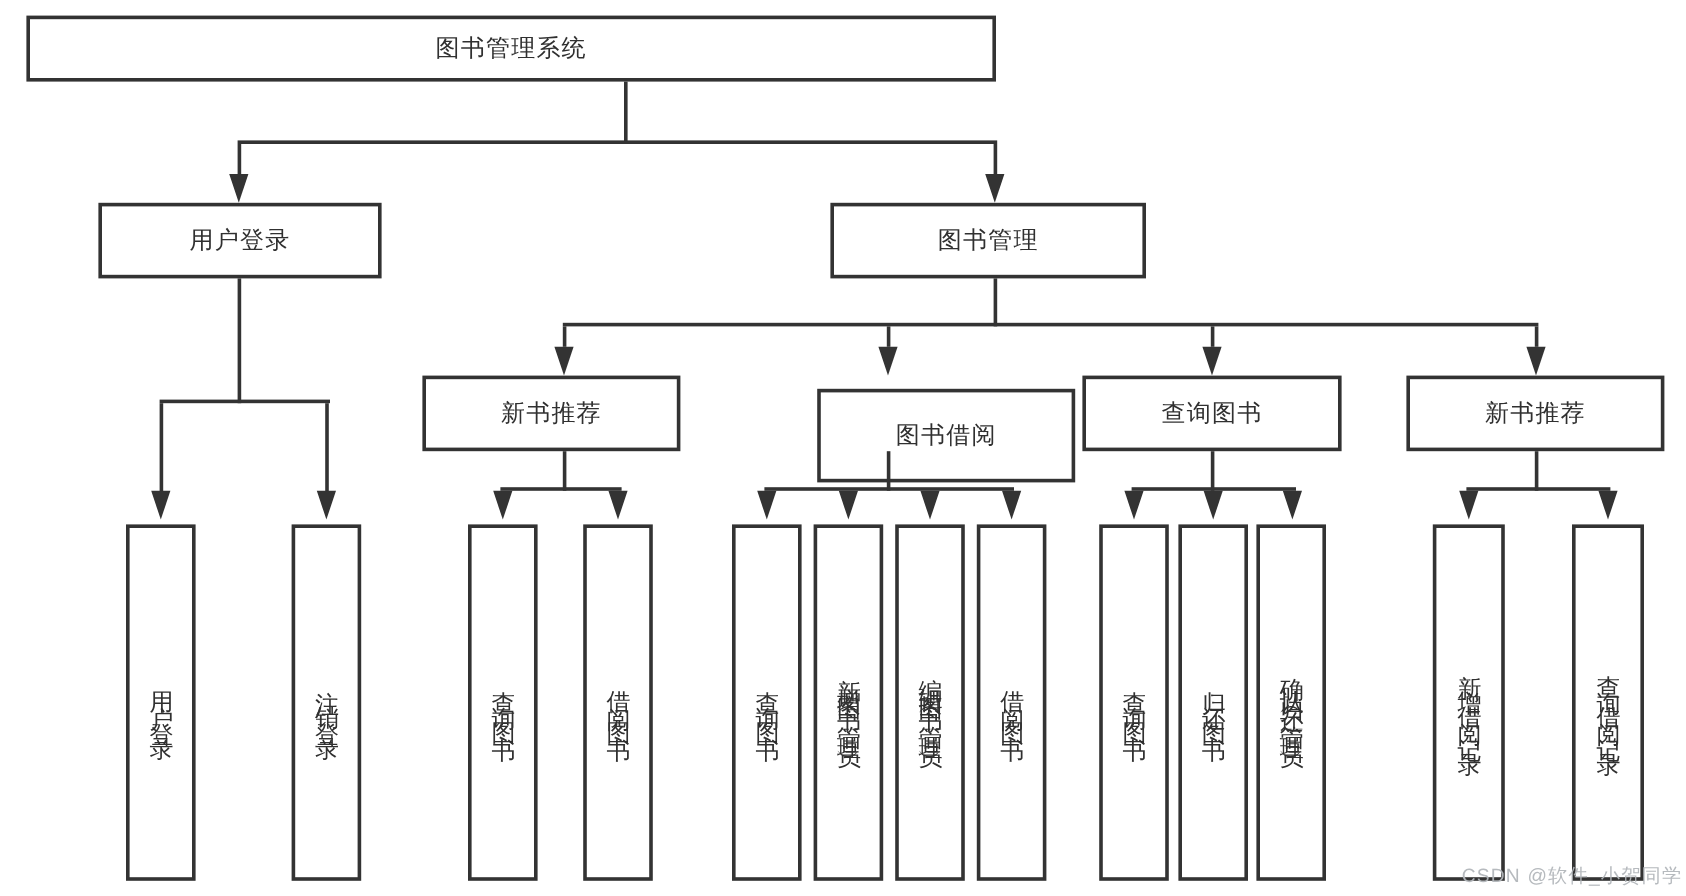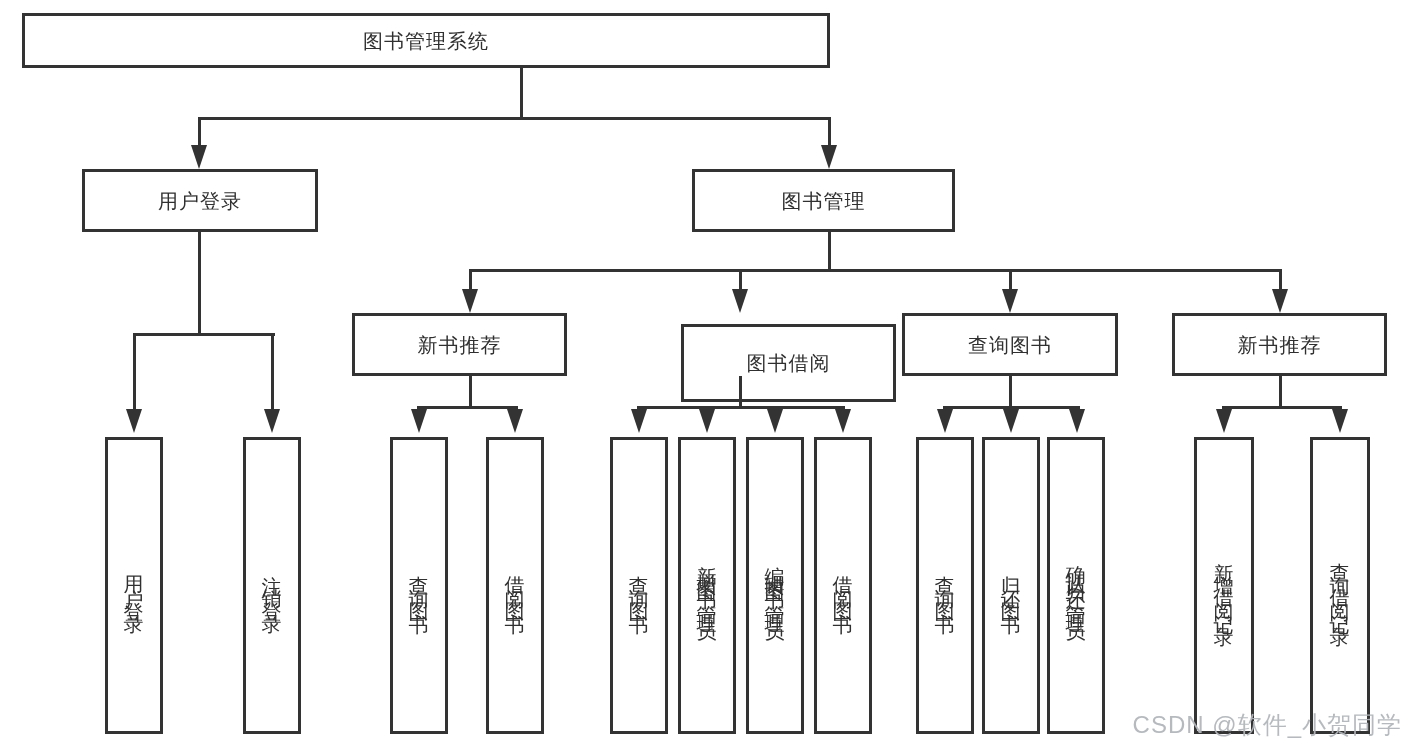--- a/index.html
+++ b/index.html
@@ -42,21 +42,21 @@
     position: absolute;
     width: 0; height: 0;
     border-left: 8px solid transparent;
     border-right: 8px solid transparent;
     border-top: 24px solid #333333;
   }
   .watermark {
     position: absolute;
     right: 3px;
     bottom: 6px;
-    font-size: 24px;
+    font-size: 16px;
     color: rgba(178, 182, 187, 0.95);
     letter-spacing: 1px;
     z-index: 5;
     white-space: nowrap;
   }
 
   
   .n-root   { left:22px;  top:13px;  width:808px; height:55px; }
   .n-ulogin { left:82px;  top:169px; width:236px;  height:63px; }
   .n-bmgmt  { left:692px; top:169px; width:263px;  height:63px; }

